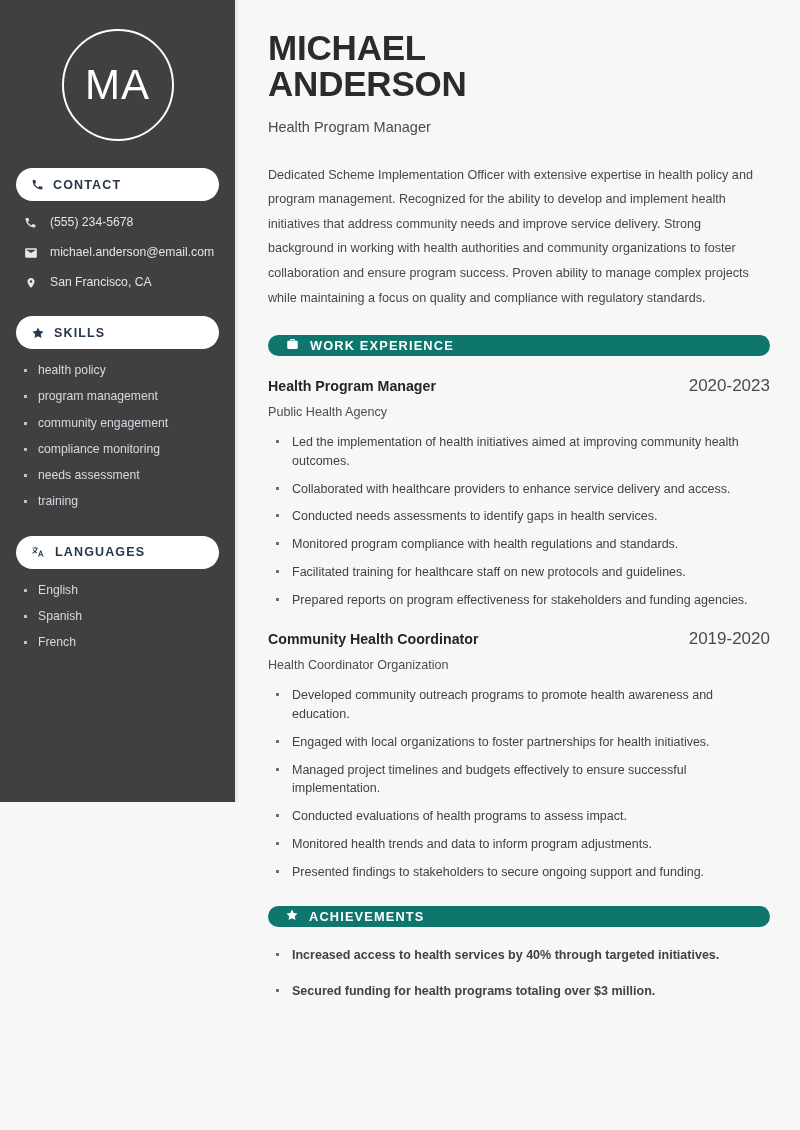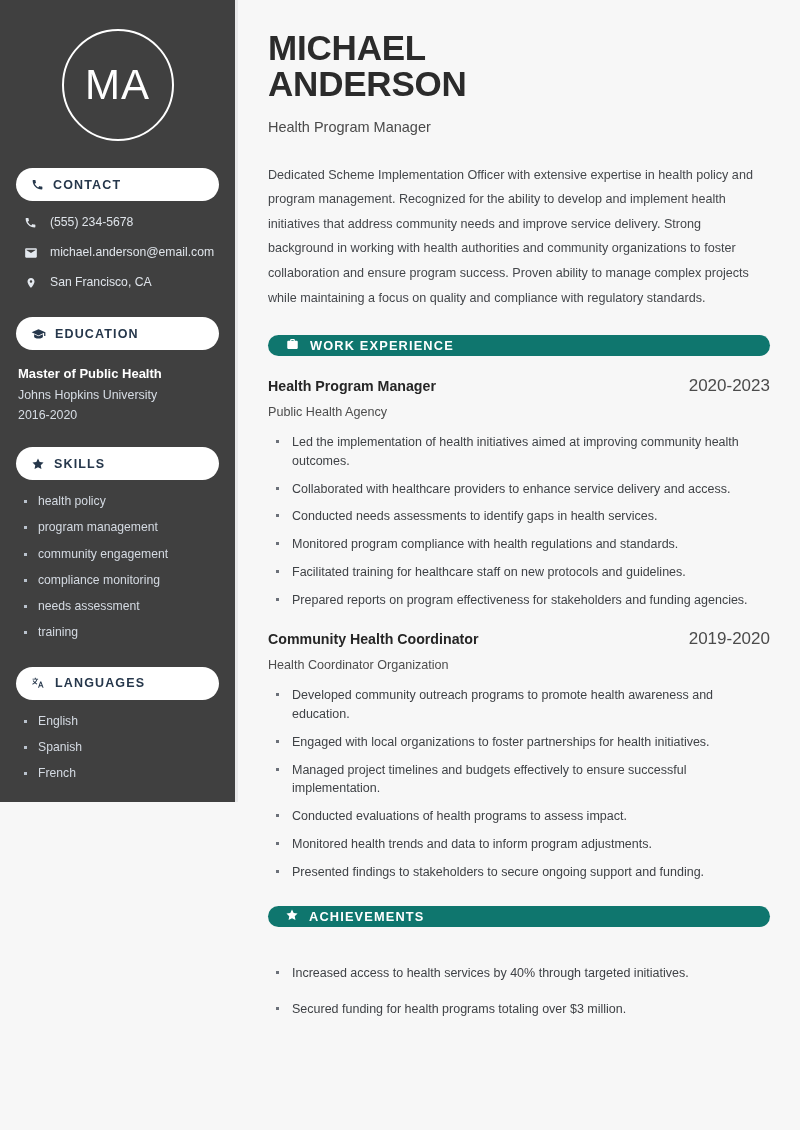--- a/index.html
+++ b/index.html
@@ -210,21 +210,21 @@
   }
   .m-ul li::before {
     content: "";
     position: absolute;
     left: 2px;
     top: 7px;
     width: 3px;
     height: 3px;
     background: #6b7079;
   }
-  .ach-ul { margin-top: 37px; }
+  .ach-ul { margin-top: 19px; font-weight: bold; }
   .ach-ul li { margin-bottom: 17px; }
 </style>
 </head>
 <body>
 
 <div class="page">
 
   <aside class="sidebar">
 
     <div class="monogram-wrap">
@@ -263,36 +263,20 @@
           <span class="ic">
             <svg width="12" height="14" viewBox="0 0 24 24" fill="#e3e8ee">
                 <path d="M12 2C8.1 2 5 5.1 5 9c0 5.2 7 13 7 13s7-7.8 7-13c0-3.9-3.1-7-7-7zm0 9.5A2.5 2.5 0 1 1 12 6.5a2.5 2.5 0 0 1 0 5z"></path>
               </svg>
           </span>
           <span class="txt">San Francisco, CA</span>
         </div>
       </div>
     </section>
 
-    <section class="sb-sec education">
-      <div class="pill">
-        <span>
-          <svg width="15" height="13" viewBox="0 0 24 20" fill="#26374b">
-              <path d="M12 3 1 8l11 5 9-4.1V14h2V8L12 3z"></path>
-              <path d="M5 11.2V15c0 1.7 3.1 3 7 3s7-1.3 7-3v-3.8l-7 3.2-7-3.2z"></path>
-            </svg>
-        </span>
-        <span class="pill-label">EDUCATION</span>
-      </div>
-      <div class="edu-block">
-        <div class="edu-degree">Master of Public Health</div>
-        <div class="edu-school">Johns Hopkins University</div>
-        <div class="edu-years">2016-2020</div>
-      </div>
-    </section>
 
     <section class="sb-sec skills">
       <div class="pill">
         <span>
           <svg width="14" height="14" viewBox="0 0 24 24" fill="#26374b">
               <path d="M12 2.5l2.9 6 6.6.9-4.8 4.6 1.2 6.5L12 17.4l-5.9 3.1 1.2-6.5L2.5 9.4l6.6-.9 2.9-6z"></path>
             </svg>
         </span>
         <span class="pill-label">SKILLS</span>
       </div>

